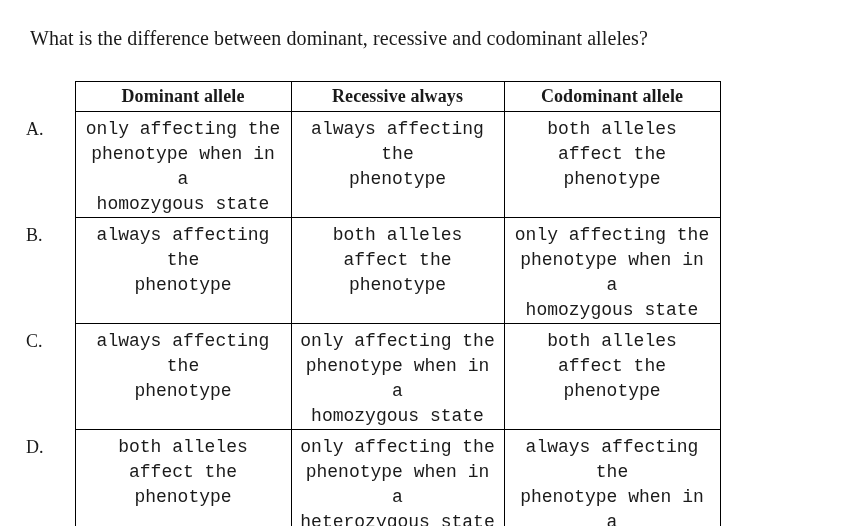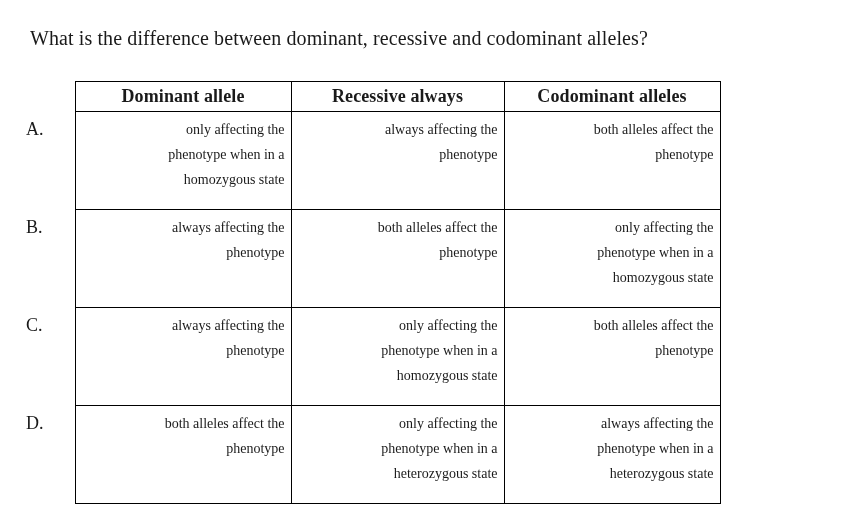--- a/index.html
+++ b/index.html
@@ -37,26 +37,27 @@
   th.cell, td.cell { border: 1.5px solid #000000; margin-left: 24px; }
   th.gutter { border: none; }
   th.cell {
     font-size: 18px;
     font-weight: bold;
     text-align: center;
     vertical-align: middle;
     letter-spacing: 0.1px;
   }
   td.cell {
-    font-size: 14px;
+    font-size: 18px;
     line-height: 25px;
-    text-align: right;
+    text-align: center;
     vertical-align: top;
     padding: 5px 6px 0 6px;
     white-space: pre-line;
+    font-family: Liberation Mono, monospace;
   }
   td.rowlabel {
     border: none;
     font-size: 18px;
     line-height: 25px;
     vertical-align: top;
     padding: 5px 0 0 18px;
     text-align: left;
   }
 </style>
@@ -72,21 +73,21 @@
       <col class="c-gutter">
       <col class="c-1">
       <col class="c-2">
       <col class="c-3">
     </colgroup>
     <thead>
       <tr>
         <th class="gutter"></th>
         <th class="cell">Dominant allele</th>
         <th class="cell">Recessive always</th>
-        <th class="cell">Codominant alleles</th>
+        <th class="cell">Codominant allele</th>
       </tr>
     </thead>
     <tbody>
       <tr>
         <td class="rowlabel">A.</td>
         <td class="cell">only affecting the
 phenotype when in a
 homozygous state</td>
         <td class="cell">always affecting the
 phenotype</td>

